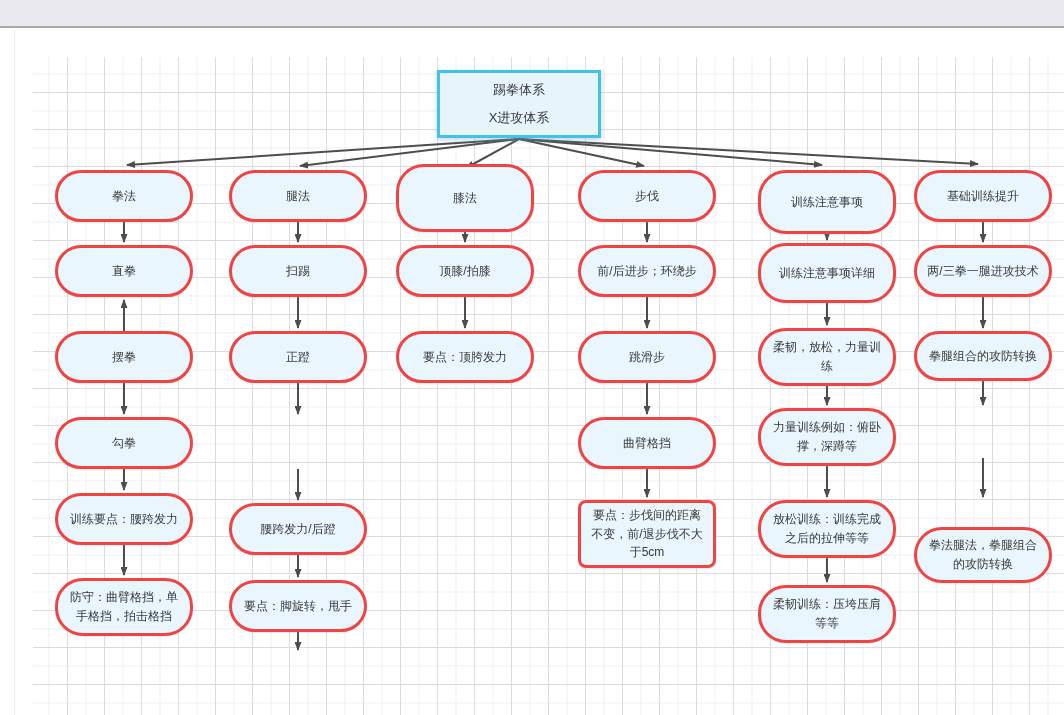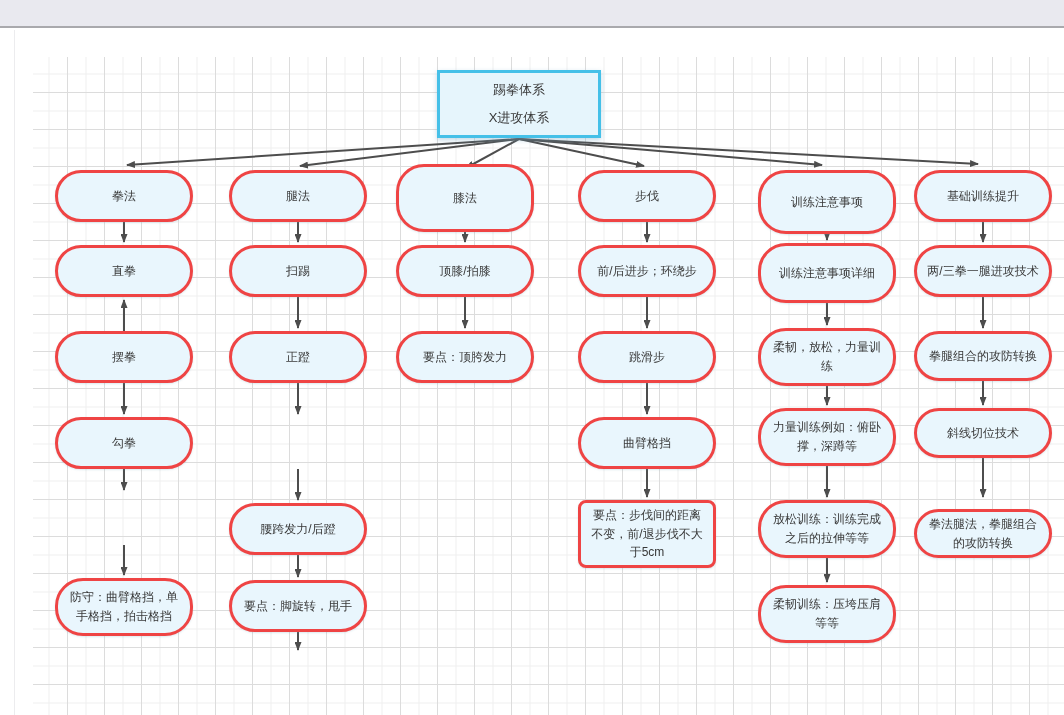--- a/index.html
+++ b/index.html
@@ -96,20 +96,21 @@
 
   <div class="node root" style="left:437px;top:70px;width:164px;height:68px">
     <span>踢拳体系</span>
     <span>X进攻体系</span>
   </div>
 
   <div class="node" style="left:55px;top:170px;width:138px;height:52px">拳法</div>
   <div class="node" style="left:55px;top:245px;width:138px;height:52px">直拳</div>
   <div class="node" style="left:55px;top:331px;width:138px;height:52px">摆拳</div>
   <div class="node" style="left:55px;top:417px;width:138px;height:52px">勾拳</div>
+  <div class="node" style="left:55px;top:493px;width:138px;height:52px">训练要点：腰跨发力</div>
   <div class="node" style="left:55px;top:578px;width:138px;height:58px">防守：曲臂格挡，单手格挡，拍击格挡</div>
 
   <div class="node" style="left:229px;top:170px;width:138px;height:52px">腿法</div>
   <div class="node" style="left:229px;top:245px;width:138px;height:52px">扫踢</div>
   <div class="node" style="left:229px;top:331px;width:138px;height:52px">正蹬</div>
   <div class="node" style="left:229px;top:503px;width:138px;height:52px">腰跨发力/后蹬</div>
   <div class="node" style="left:229px;top:580px;width:138px;height:52px">要点：脚旋转，甩手</div>
 
   <div class="node" style="left:396px;top:164px;width:138px;height:68px">膝法</div>
   <div class="node" style="left:396px;top:245px;width:138px;height:52px">顶膝/拍膝</div>
@@ -124,16 +125,15 @@
   <div class="node" style="left:758px;top:170px;width:138px;height:64px">训练注意事项</div>
   <div class="node" style="left:758px;top:243px;width:138px;height:60px">训练注意事项详细</div>
   <div class="node" style="left:758px;top:328px;width:138px;height:58px">柔韧，放松，力量训练</div>
   <div class="node" style="left:758px;top:408px;width:138px;height:58px">力量训练例如：俯卧撑，深蹲等</div>
   <div class="node" style="left:758px;top:500px;width:138px;height:58px">放松训练：训练完成之后的拉伸等等</div>
   <div class="node" style="left:758px;top:585px;width:138px;height:58px">柔韧训练：压垮压肩等等</div>
 
   <div class="node" style="left:914px;top:170px;width:138px;height:52px">基础训练提升</div>
   <div class="node" style="left:914px;top:245px;width:138px;height:52px">两/三拳一腿进攻技术</div>
   <div class="node" style="left:914px;top:331px;width:138px;height:50px">拳腿组合的攻防转换</div>
-  <div class="node" style="left:914px;top:408px;width:138px;height:50px">斜线切位技术</div>
-  <div class="node" style="left:914px;top:509px;width:138px;height:49px">拳法腿法，拳腿组合的攻防转换</div>
+  <div class="node" style="left:914px;top:527px;width:138px;height:56px">拳法腿法，拳腿组合的攻防转换</div>
 
 </div>
 
 </body></html>

